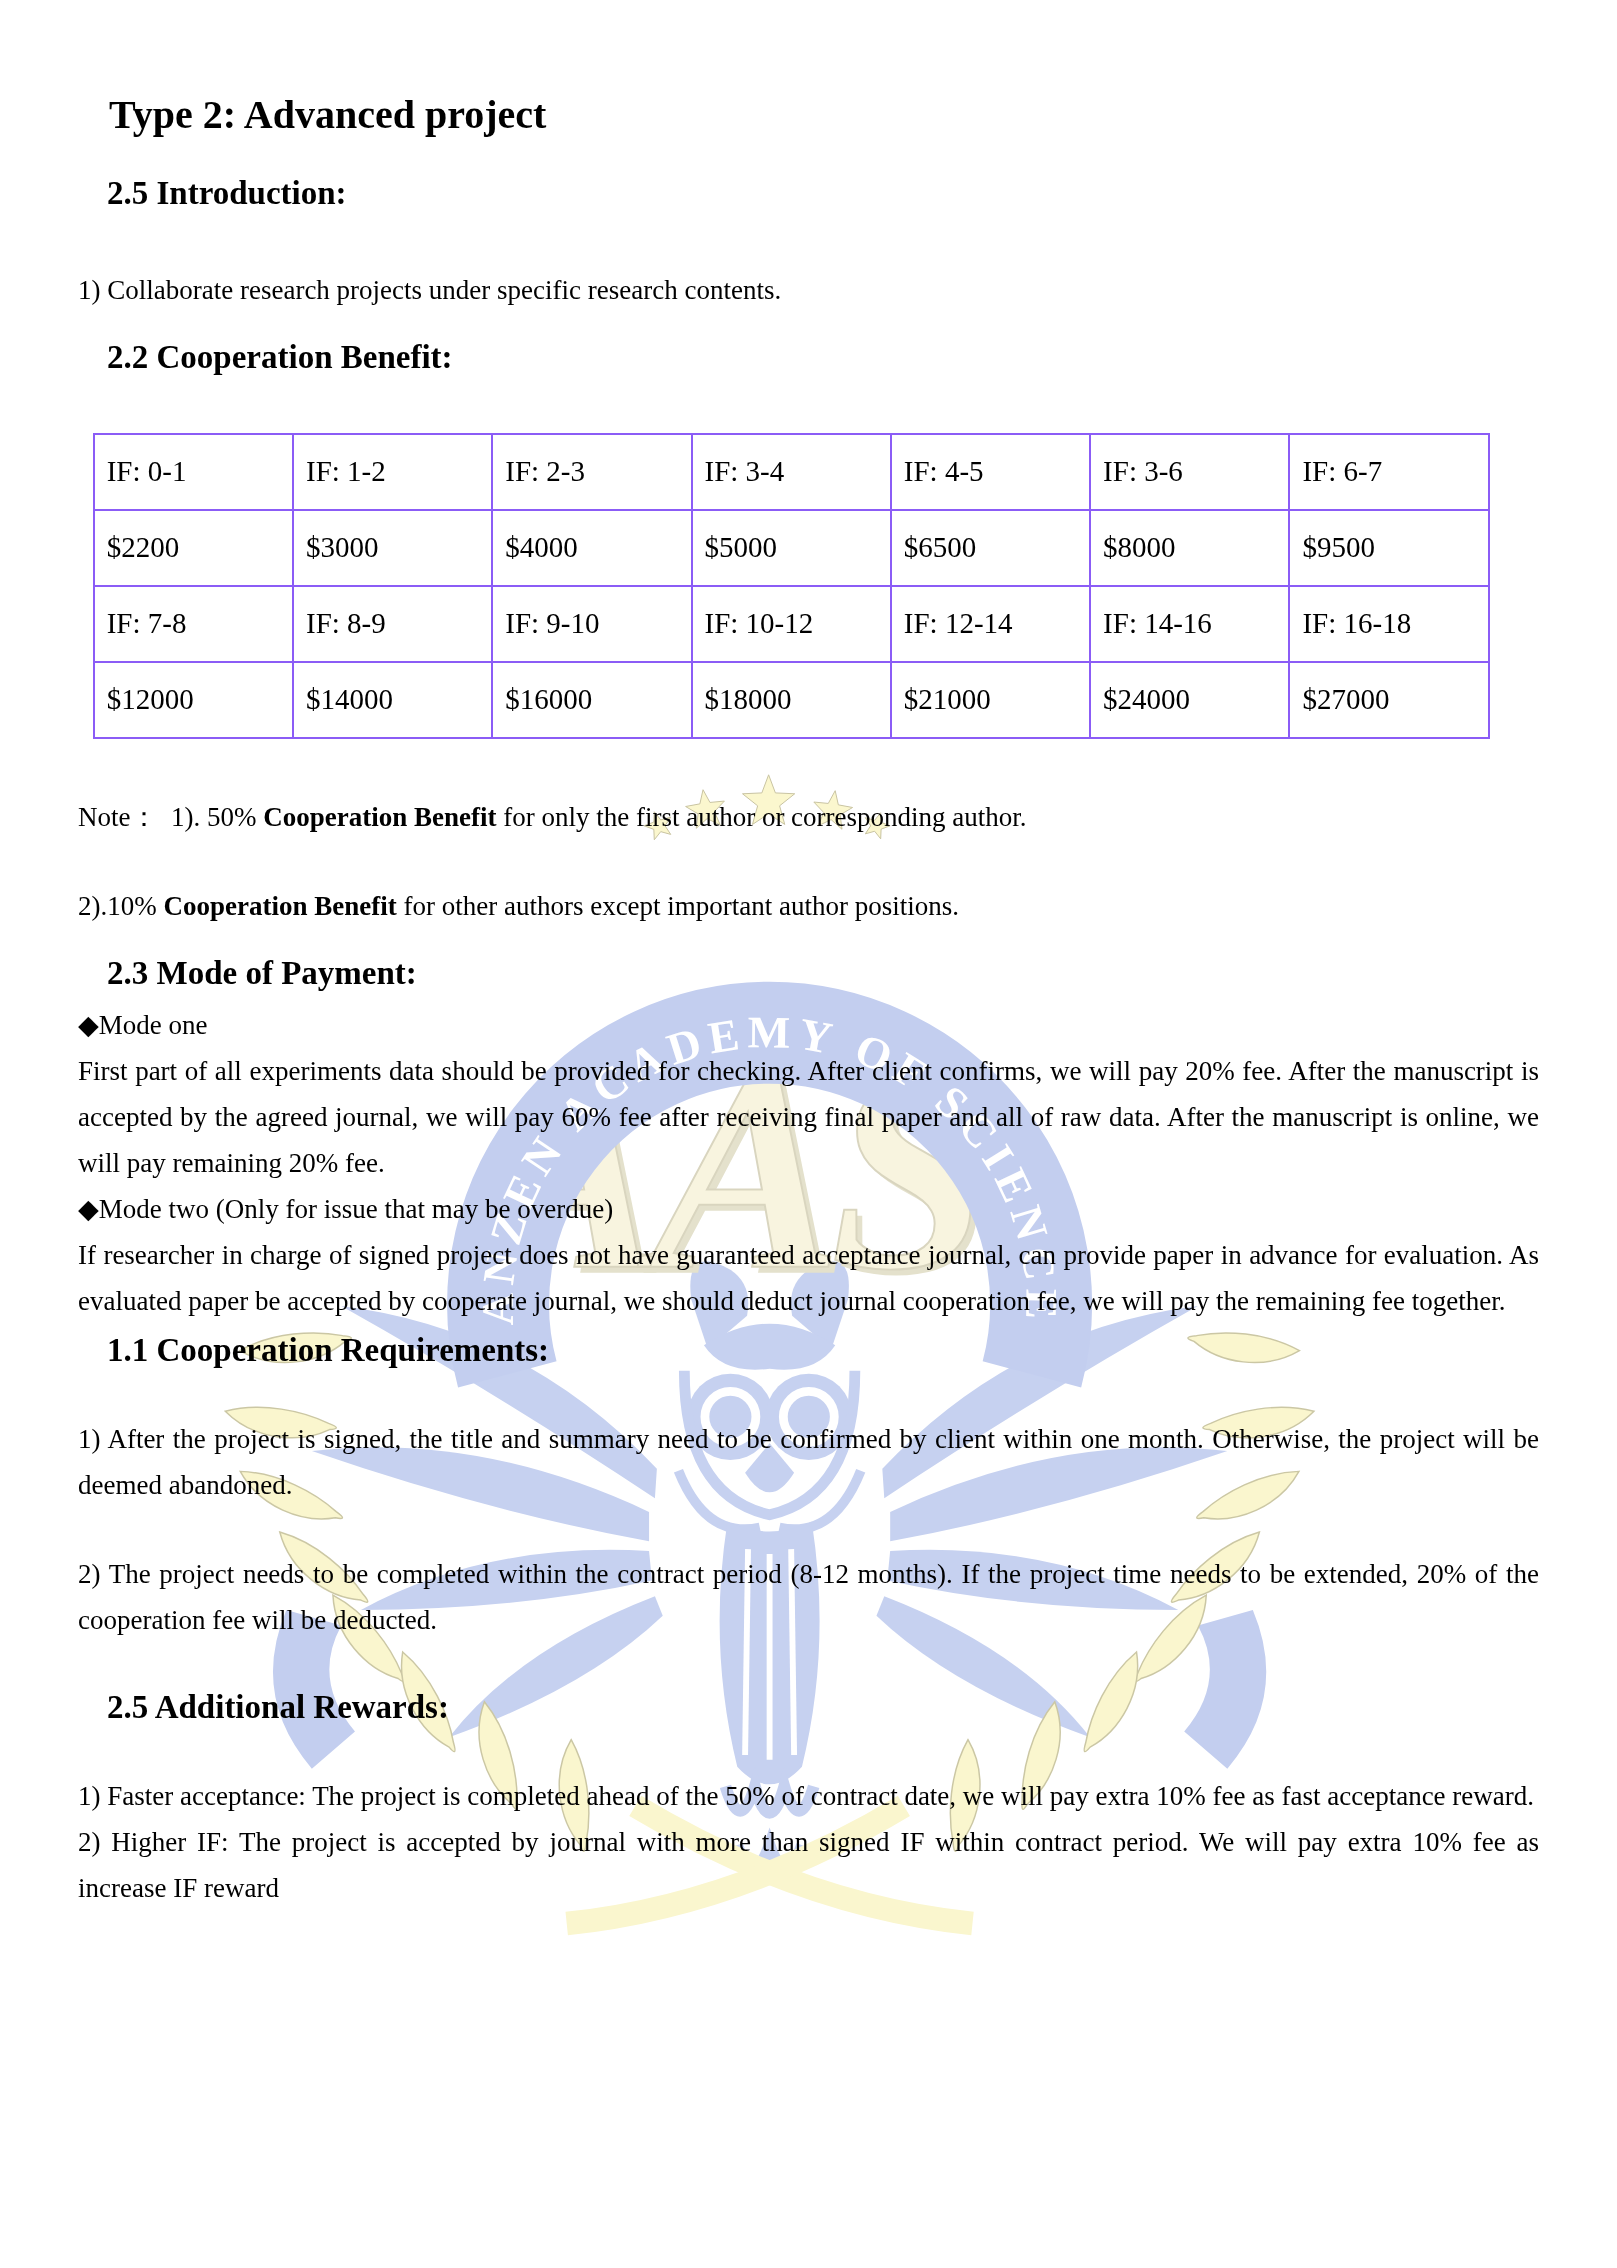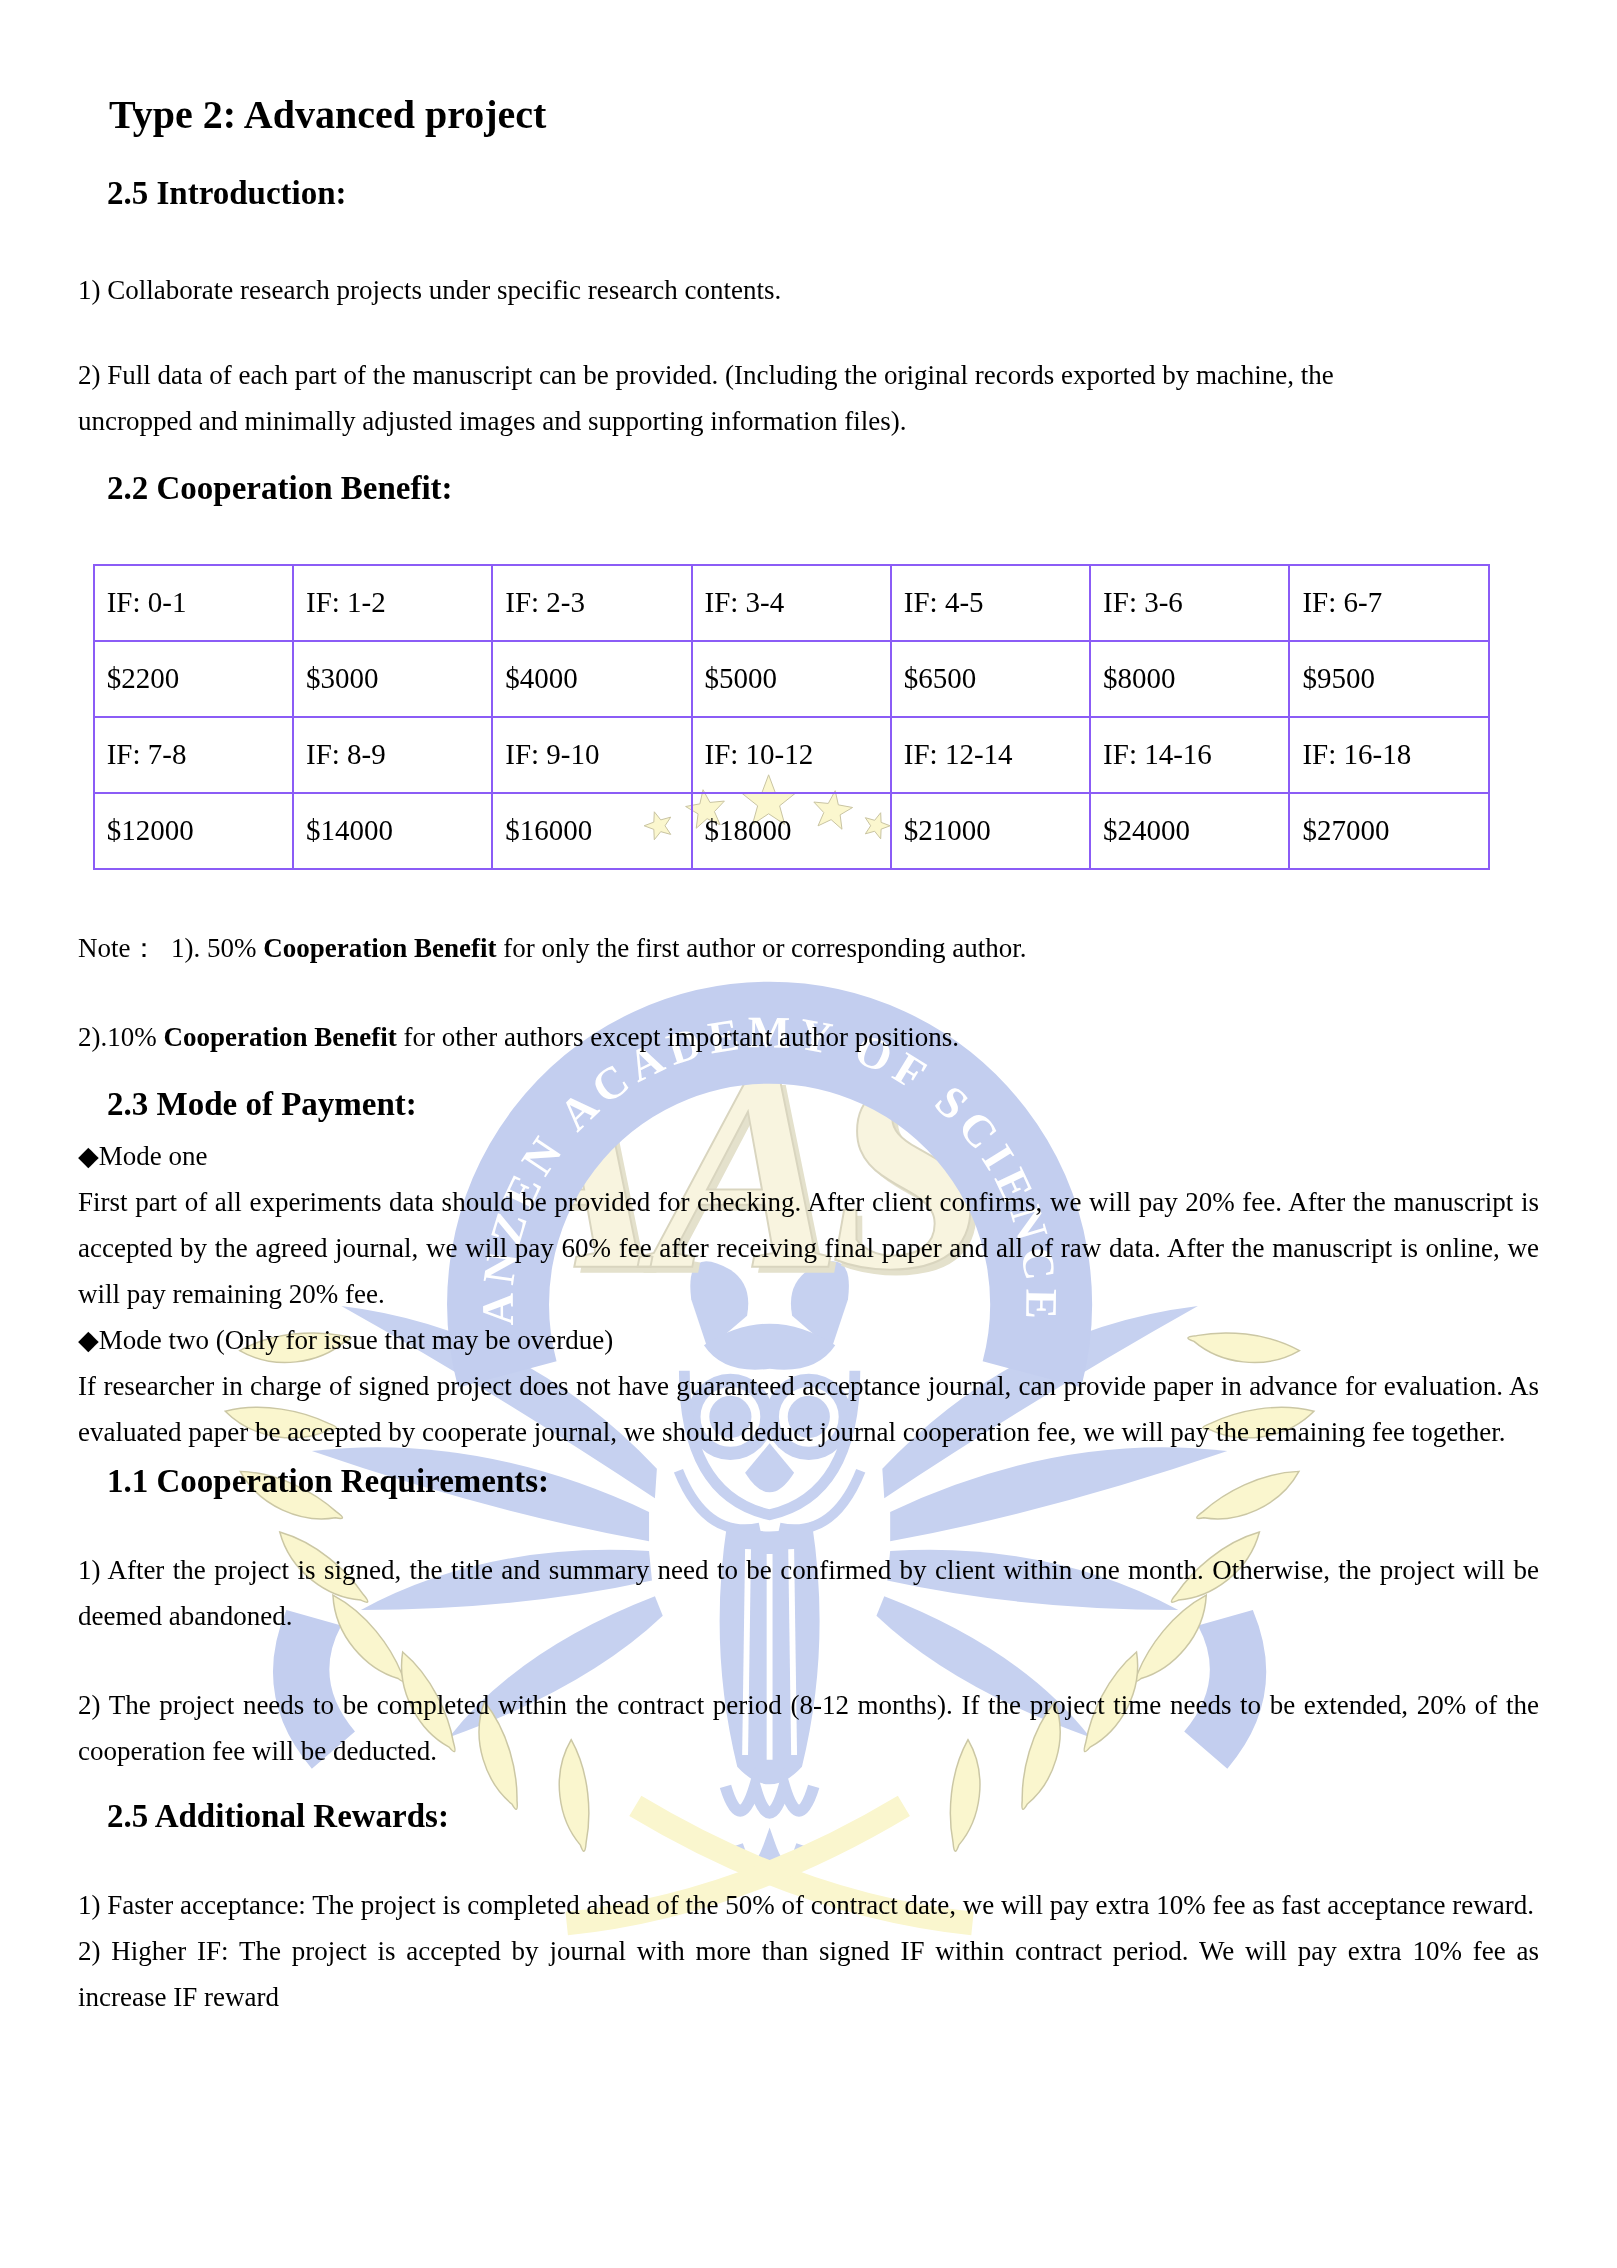--- a/index.html
+++ b/index.html
@@ -20,21 +20,21 @@
   #h22 { margin-top:25.5px; }
   table.benefit { border-collapse:collapse; table-layout:fixed; width:1397px; margin:55px 0 0 14.7px; }
   table.benefit td { border:2px solid #8b5cf6; height:50px; padding:12px; text-align:left; font-size:29px; }
   #note1 { margin-top:55px; }
   #note2 { margin-top:43px; }
   #h23 { margin-top:25.5px; }
   #m1label { margin-top:7.8px; }
   #h24 { margin-top:7.8px; }
   #req1 { margin-top:45px; }
   #req2 { margin-top:43px; }
-  #h25 { margin-top:23px; }
+  #h25 { margin-top:45px; }
   #rw1 { margin-top:45px; }
   #rw2 { }
   .wm-arc-text { font-family:"Liberation Serif","DejaVu Serif",serif; font-weight:bold; }
   .wm-mono { font-family:"Liberation Serif","DejaVu Serif",serif; font-weight:bold; font-style:italic; }
 </style>
 </head>
 <body>
 
 <div class="page">
 
@@ -121,21 +121,20 @@
   </svg>
 
   <div class="content">
 
     <h1 class="doc-title" id="title">Type 2: Advanced project</h1>
 
     <h2 class="sec" id="h21">2.5 Introduction:</h2>
 
     <p class="body" id="p1">1) Collaborate research projects under specific research contents.</p>
 
-    <p class="body" id="p2">2) Full data of each part of the manuscript can be provided. (Including the original records exported by machine, the uncropped and minimally adjusted images and supporting information files).</p>
 
     <h2 class="sec" id="h22">2.2 Cooperation Benefit:</h2>
 
     <table class="benefit">
       <tbody>
         <tr>
           <td>IF: 0-1</td>
           <td>IF: 1-2</td>
           <td>IF: 2-3</td>
           <td>IF: 3-4</td>

